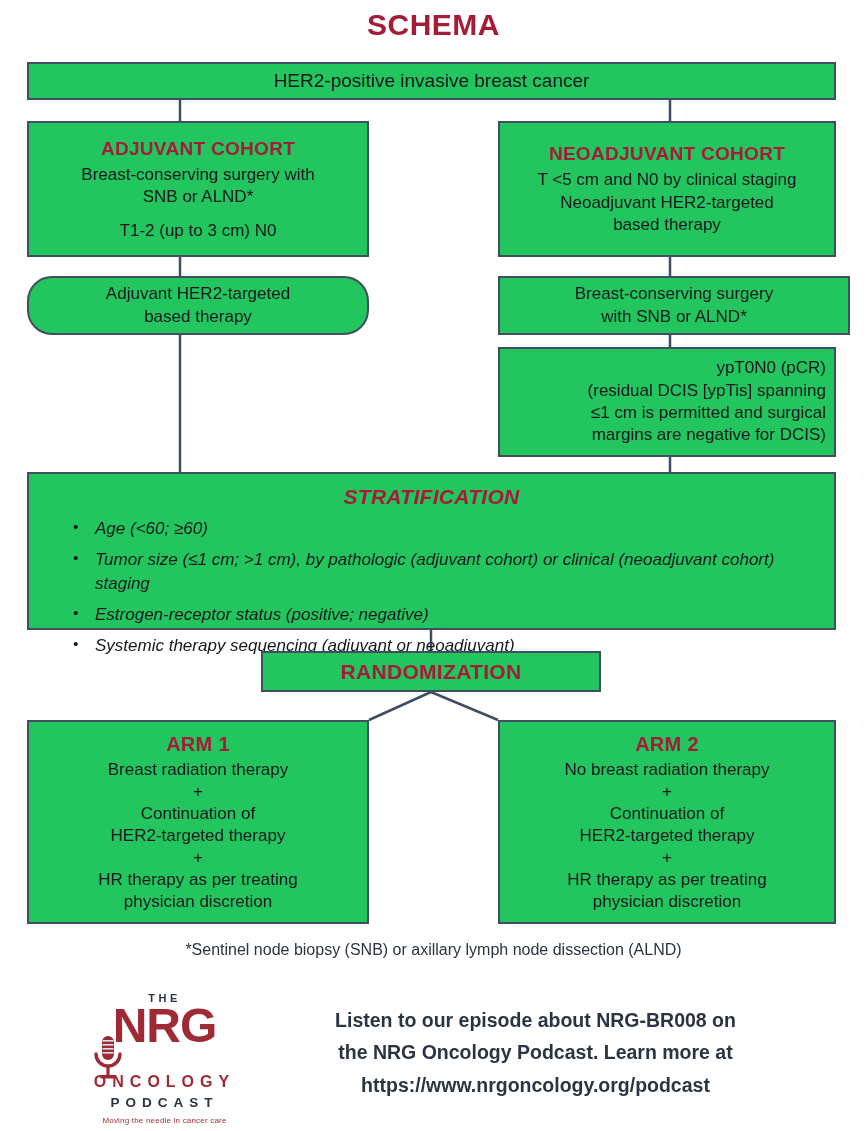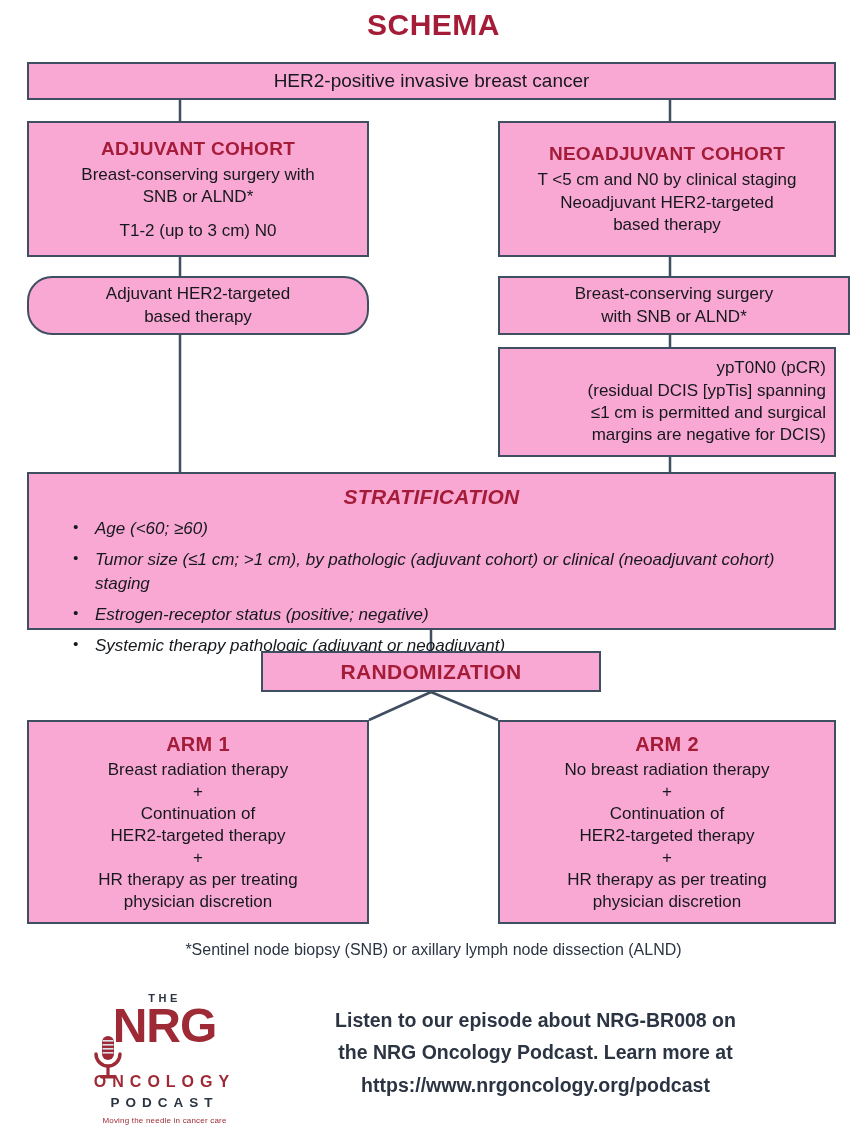--- a/index.html
+++ b/index.html
@@ -42,21 +42,21 @@
     position: absolute;
     left: 0; top: 0;
     width: 867px;
     height: 1131px;
     pointer-events: none;
   }
 
   
   .node {
     position: absolute;
-    background: #f9a8d4;
+    background: #22c55e;
     border: 2px solid #3f4e61;
     display: flex;
     flex-direction: column;
     align-items: center;
     justify-content: center;
     text-align: center;
     font-size: 17px;
     line-height: 1.32;
     color: #15181c;
     padding: 4px 8px;
@@ -306,21 +306,21 @@
     <span class="ln">≤1 cm is permitted and surgical</span>
     <span class="ln">margins are negative for DCIS)</span>
   </div>
 
   <div class="node" id="box-stratification">
     <span class="hdr">STRATIFICATION</span>
     <ul class="strat-list">
       <li>Age (&lt;60; ≥60)</li>
       <li>Tumor size (≤1 cm; &gt;1 cm), by pathologic (adjuvant cohort) or clinical (neoadjuvant cohort) staging</li>
       <li>Estrogen-receptor status (positive; negative)</li>
-      <li>Systemic therapy pathologic (adjuvant or neoadjuvant)</li>
+      <li>Systemic therapy sequencing (adjuvant or neoadjuvant)</li>
     </ul>
   </div>
 
   <div class="node" id="box-randomization">
     <span class="hdr">RANDOMIZATION</span>
   </div>
 
   <div class="node arm" id="box-arm-1">
     <span class="hdr">ARM 1</span>
     <span class="ln">Breast radiation therapy</span>

